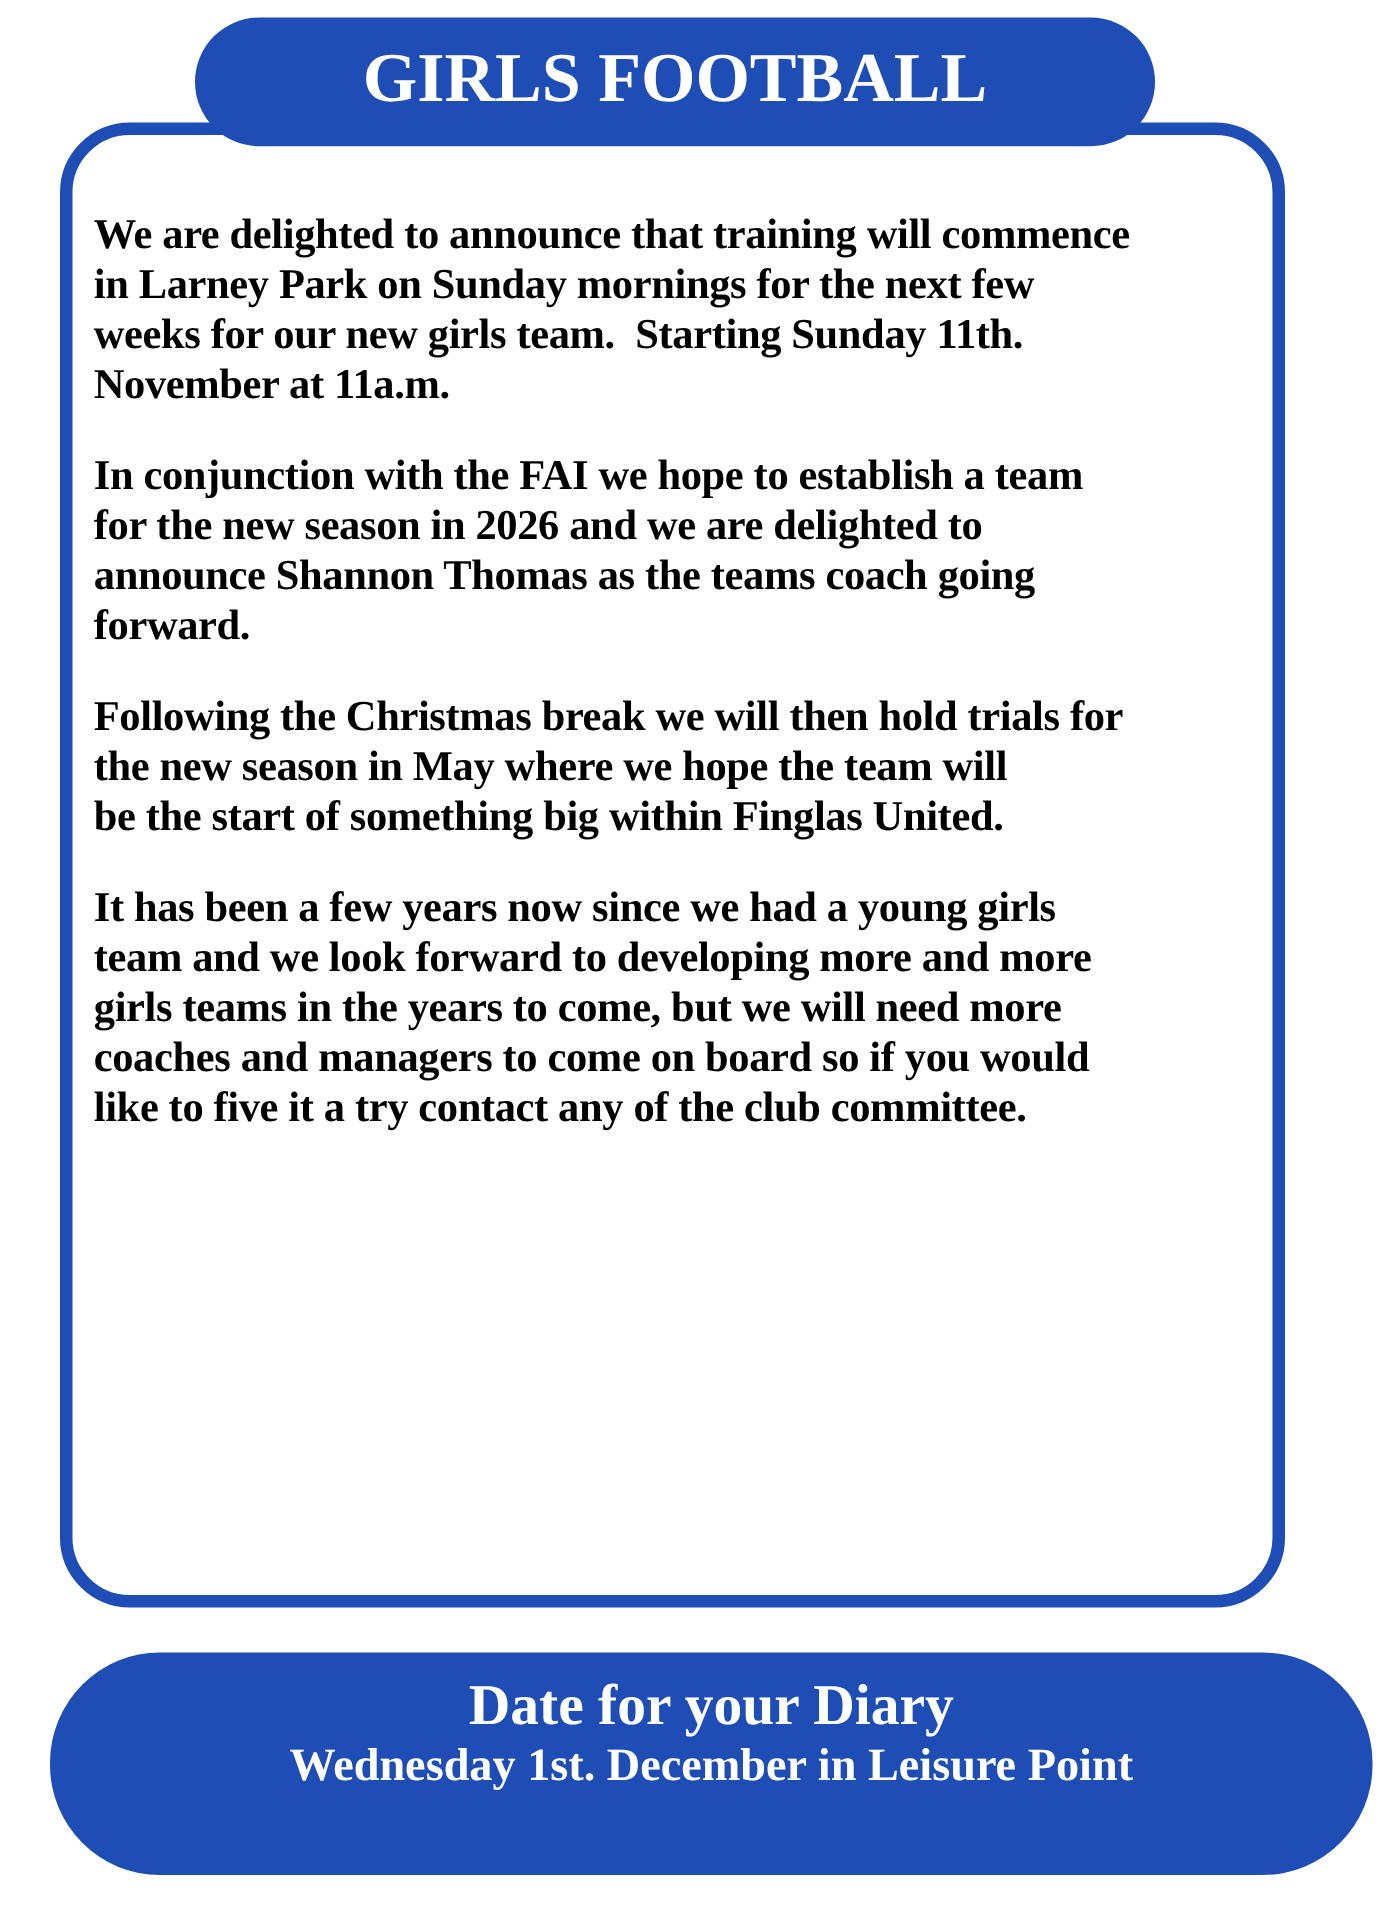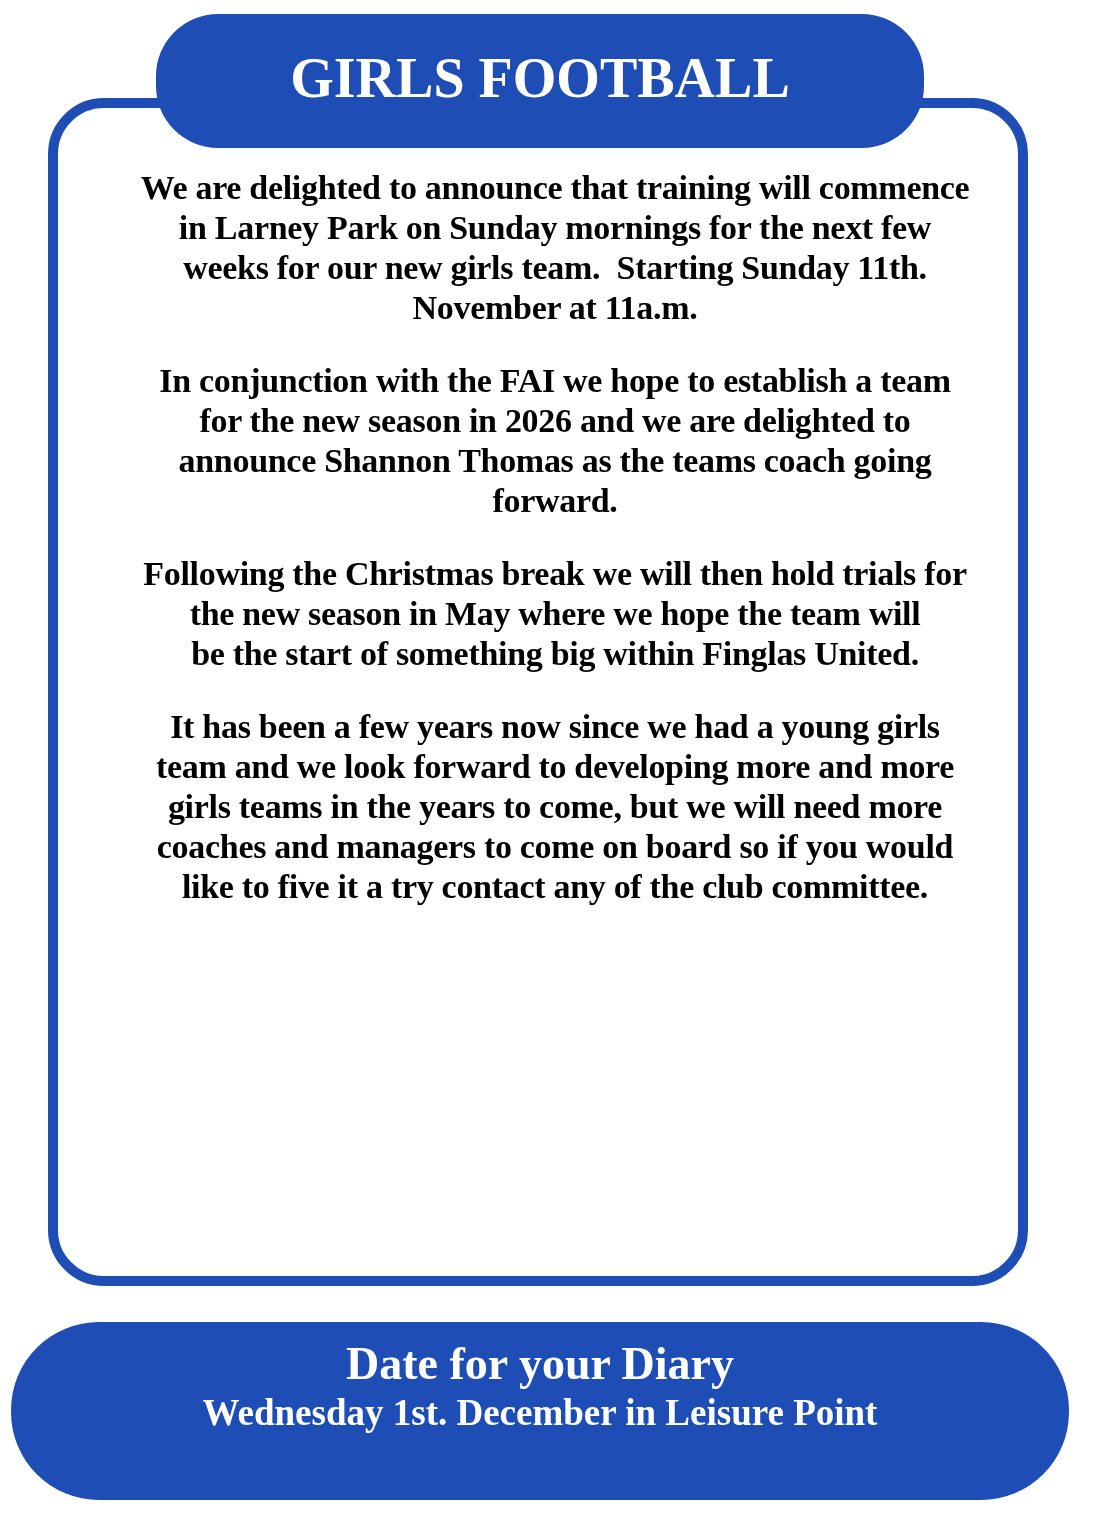--- a/index.html
+++ b/index.html
@@ -20,21 +20,21 @@
     box-sizing: border-box;
     border: 10px solid var(--accent, #1E4DB5);
     border-radius: 56px;
     background: #ffffff;
   }
 
   
   .title-pill {
     position: absolute;
     left: 156px; top: 14px;
-    width: 768px; height: 134px;
+    width: 768px; height: 103px;
     background: var(--accent, #1E4DB5);
     border-radius: 62px;
     display: flex; align-items: center; justify-content: center;
   }
   .title-pill .title-text {
     color: #ffffff;
     font-size: 56px;
     font-weight: bold;
     letter-spacing: 0px;
     white-space: nowrap;
@@ -48,27 +48,26 @@
     width: 960px;
     color: #000000;
   }
   .body-text p {
     margin: 0 0 33px 0;
     font-size: 34px;
     line-height: 40px;
     font-weight: bold;
     white-space: pre;           
     letter-spacing: -0.3px;
-    text-align: center;
   }
 
   
   .diary-box {
     position: absolute;
-    left: 11px; top: 1322px;
+    left: 40px; top: 1322px;
     width: 1058px; height: 178px;
     background: var(--accent, #1E4DB5);
     border-radius: 88px;
     box-sizing: border-box;
     padding-top: 16px;
     text-align: center;
     color: #ffffff;
   }
   .diary-title {
     font-size: 46px;

